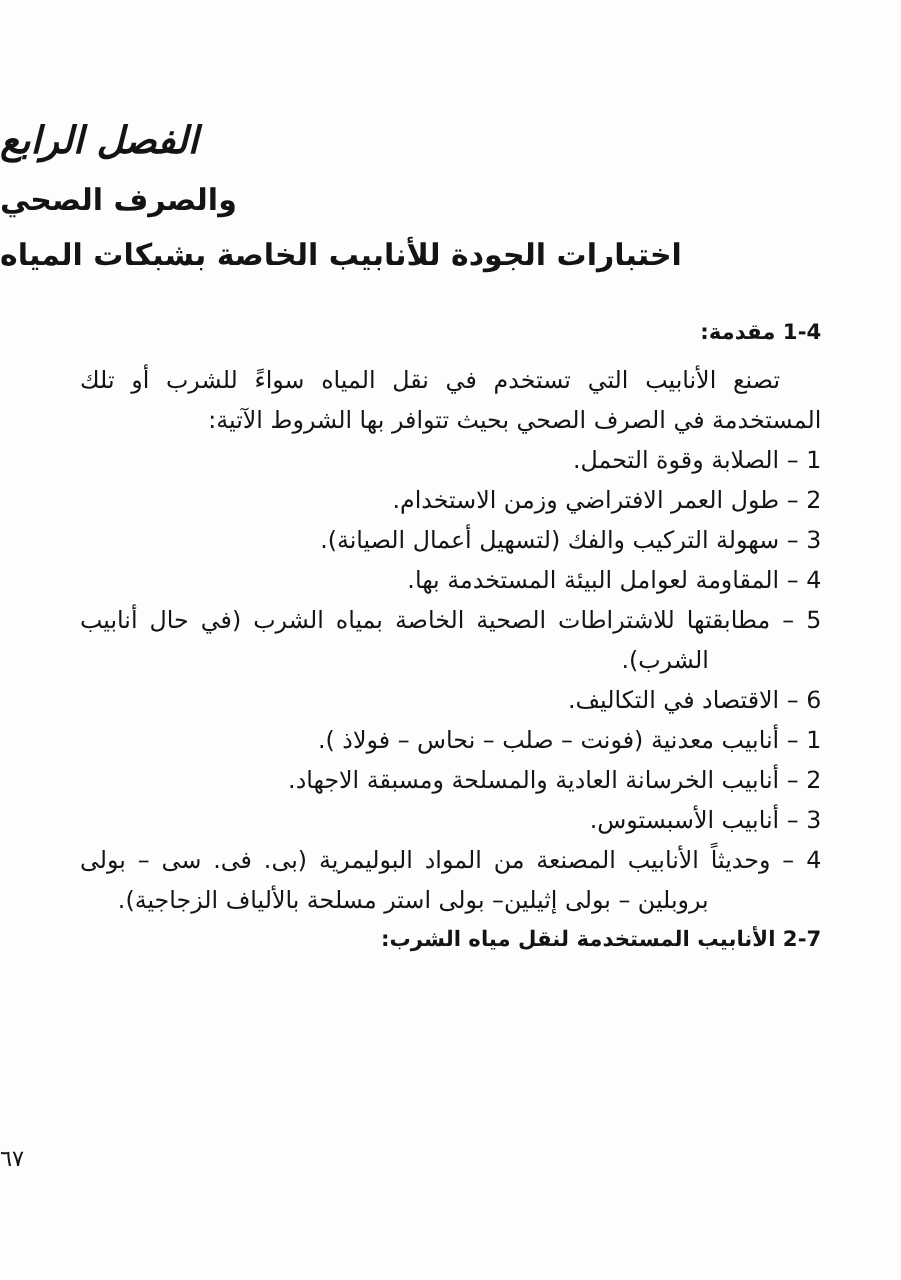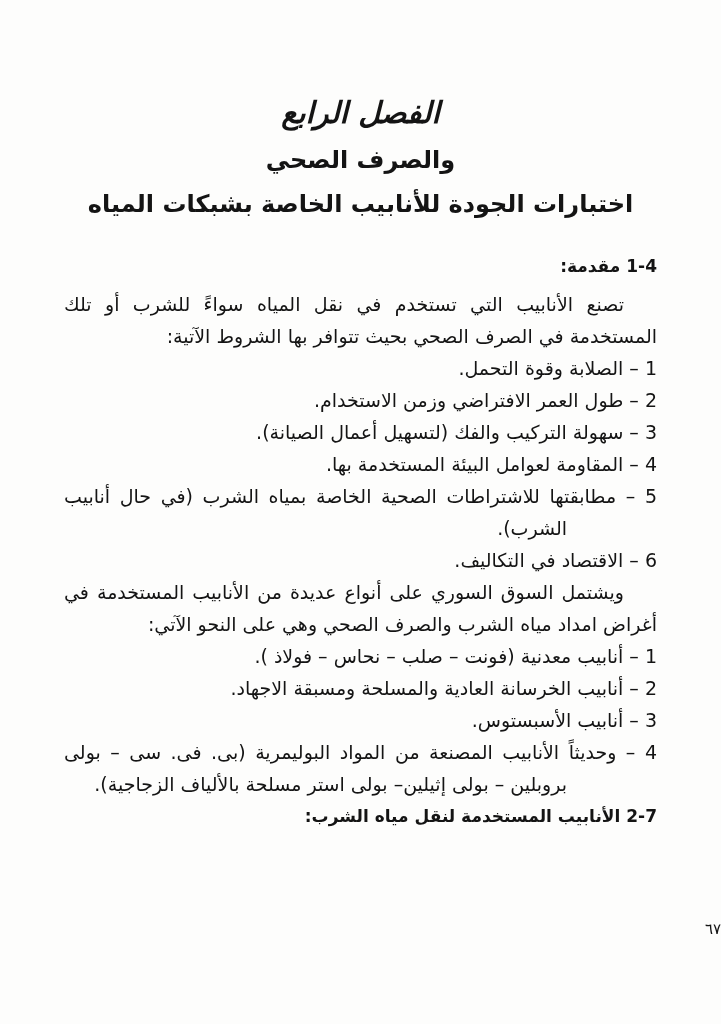--- a/index.html
+++ b/index.html
@@ -16,21 +16,21 @@
     color: #141414;
     font-family: "DejaVu Sans", sans-serif;
     overflow: hidden;
     box-sizing: border-box;
   }
   .content {
     direction: rtl;
     padding: 0 64px;
   }
   .title-block {
-    text-align: center;
+    text-align: left;
     padding-top: 90px;
     direction: rtl;
   }
   .chapter-ornate {
     font-size: 30px;
     font-weight: bold;
     font-style: italic;
     line-height: 46px;
     letter-spacing: 0.5px;
   }
@@ -68,22 +68,22 @@
     text-align: justify;
     padding-right: 90px;
     text-indent: -90px;
     margin: 0;
   }
   .page-number {
     position: absolute;
     bottom: 86px;
     left: 0;
     right: 0;
-    text-align: right;
-    font-size: 15px;
+    text-align: left;
+    font-size: 18px;
     letter-spacing: 3px;
   }
 </style>
 </head>
 <body>
 
 <div class="page">
 
   <div class="title-block">
     <div class="chapter-ornate">الفصل الرابع</div>
@@ -99,21 +99,20 @@
 
     <div class="num-list">
       <div class="num-item">1 – الصلابة وقوة التحمل.</div>
       <div class="num-item">2 – طول العمر الافتراضي وزمن الاستخدام.</div>
       <div class="num-item">3 – سهولة التركيب والفك (لتسهيل أعمال الصيانة).</div>
       <div class="num-item">4 – المقاومة لعوامل البيئة المستخدمة بها.</div>
       <div class="num-item">5 – مطابقتها للاشتراطات الصحية الخاصة بمياه الشرب (في حال أنابيب الشرب).</div>
       <div class="num-item">6 – الاقتصاد في التكاليف.</div>
     </div>
 
-    <p class="para">ويشتمل السوق السوري على أنواع عديدة من الأنابيب المستخدمة في أغراض امداد مياه الشرب والصرف الصحي وهي على النحو الآتي:</p>
 
     <div class="num-list">
       <div class="num-item">1 – أنابيب معدنية (فونت – صلب – نحاس – فولاذ ).</div>
       <div class="num-item">2 – أنابيب الخرسانة العادية والمسلحة ومسبقة الاجهاد.</div>
       <div class="num-item">3 – أنابيب الأسبستوس.</div>
       <div class="num-item">4 – وحديثاً الأنابيب المصنعة من المواد البوليمرية (بى. فى. سى – بولى بروبلين – بولى إثيلين– بولى استر مسلحة بالألياف الزجاجية).</div>
     </div>
 
 
     <h2 class="section-heading">2-7 الأنابيب المستخدمة لنقل مياه الشرب:</h2>

